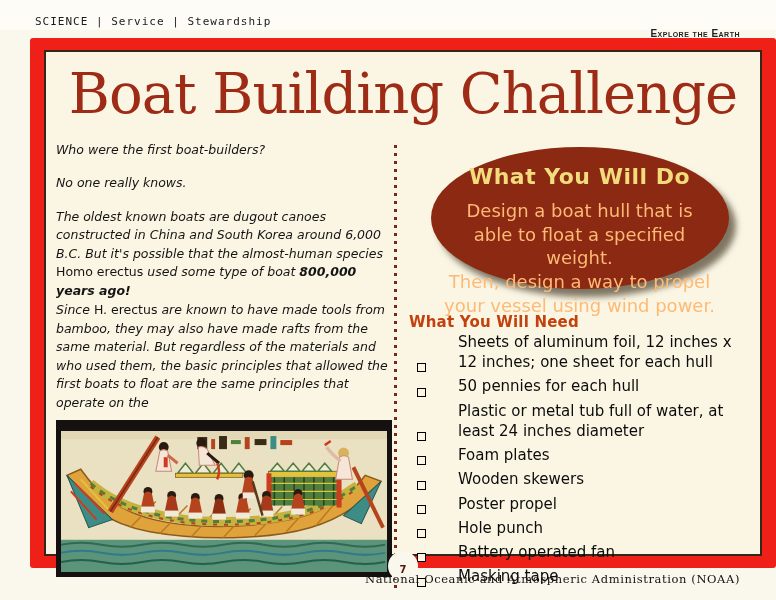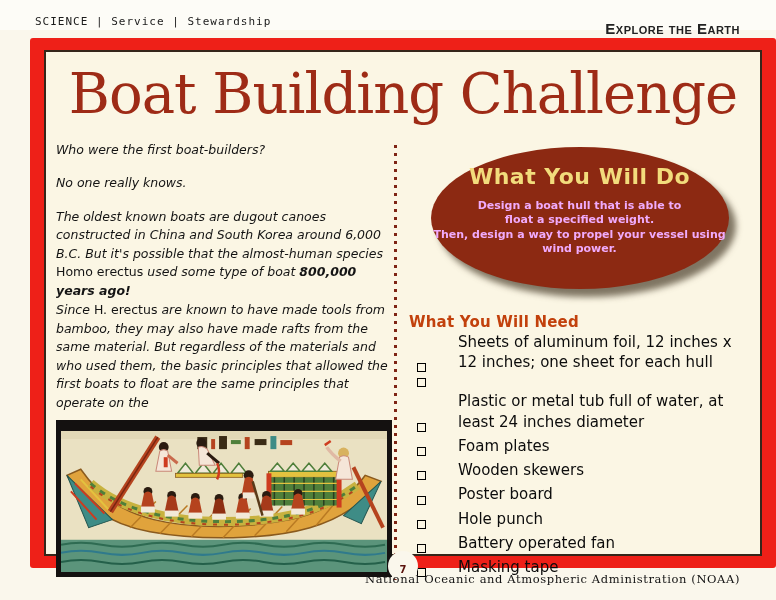--- a/index.html
+++ b/index.html
@@ -12,24 +12,24 @@
   }
 
   
   .topbar { position:absolute; top:0; left:0; width:776px; height:30px; background:#FDFCF7; }
   .topbar-left {
     position:absolute; top:15px; left:35px;
     font-family:"DejaVu Sans Mono", monospace;
     font-size:11px; letter-spacing:1px; color:#1b1b1b;
   }
   .topbar-right {
-    position:absolute; top:20px; right:36px;
+    position:absolute; top:28px; right:36px;
     font-family:"Liberation Sans", sans-serif;
     font-variant:small-caps; font-weight:bold;
-    font-size:15px; letter-spacing:0.5px; color:#222;
+    font-size:10px; letter-spacing:0.5px; color:#222;
   }
 
   
   .frame {
     position:absolute; left:30px; top:38px; width:746px; height:530px;
     background:#EE2018; padding:12px 14px; border-radius:3px;
   }
   .page {
     width:100%; height:100%;
     background:#FBF6E4;
@@ -90,22 +90,22 @@
     padding-top:17px;
     position:relative;
   }
   .oval-title {
     font-size:22px; font-weight:bold;
     color:#F2DC7C;
     margin-bottom:10px;
     letter-spacing:0.5px;
   }
   .oval-line {
-    color:#f0abfc; font-weight:bold;
-    font-size:11px; line-height:1.32;
+    color:#fdba74; font-weight:normal;
+    font-size:18px; line-height:1.32;
     margin:0 auto;
   }
   .oval-line.l1 { max-width:230px; }
   .oval-line.l2 { max-width:300px; }
 
   
   .need-title {
     font-size:15px; font-weight:bold; color:#c2410c;
     margin-bottom:1px; letter-spacing:0.2px;
   }
@@ -304,36 +304,37 @@
         </div>
 
         <div class="need-title">What You Will Need</div>
         <ul class="need-list">
           <li>
               <span class="checkbox"></span>
               <span>Sheets of aluminum foil, 12 inches x 12 inches; one sheet for each hull</span>
             </li>
           <li>
               <span class="checkbox"></span>
+              <span>50 pennies for each hull</span>
             </li>
           <li>
               <span class="checkbox"></span>
               <span>Plastic or metal tub full of water, at least 24 inches diameter</span>
             </li>
           <li>
               <span class="checkbox"></span>
               <span>Foam plates</span>
             </li>
           <li>
               <span class="checkbox"></span>
               <span>Wooden skewers</span>
             </li>
           <li>
               <span class="checkbox"></span>
-              <span>Poster board</span>
+              <span>Poster propel</span>
             </li>
           <li>
               <span class="checkbox"></span>
               <span>Hole punch</span>
             </li>
           <li>
               <span class="checkbox"></span>
               <span>Battery operated fan</span>
             </li>
           <li>

